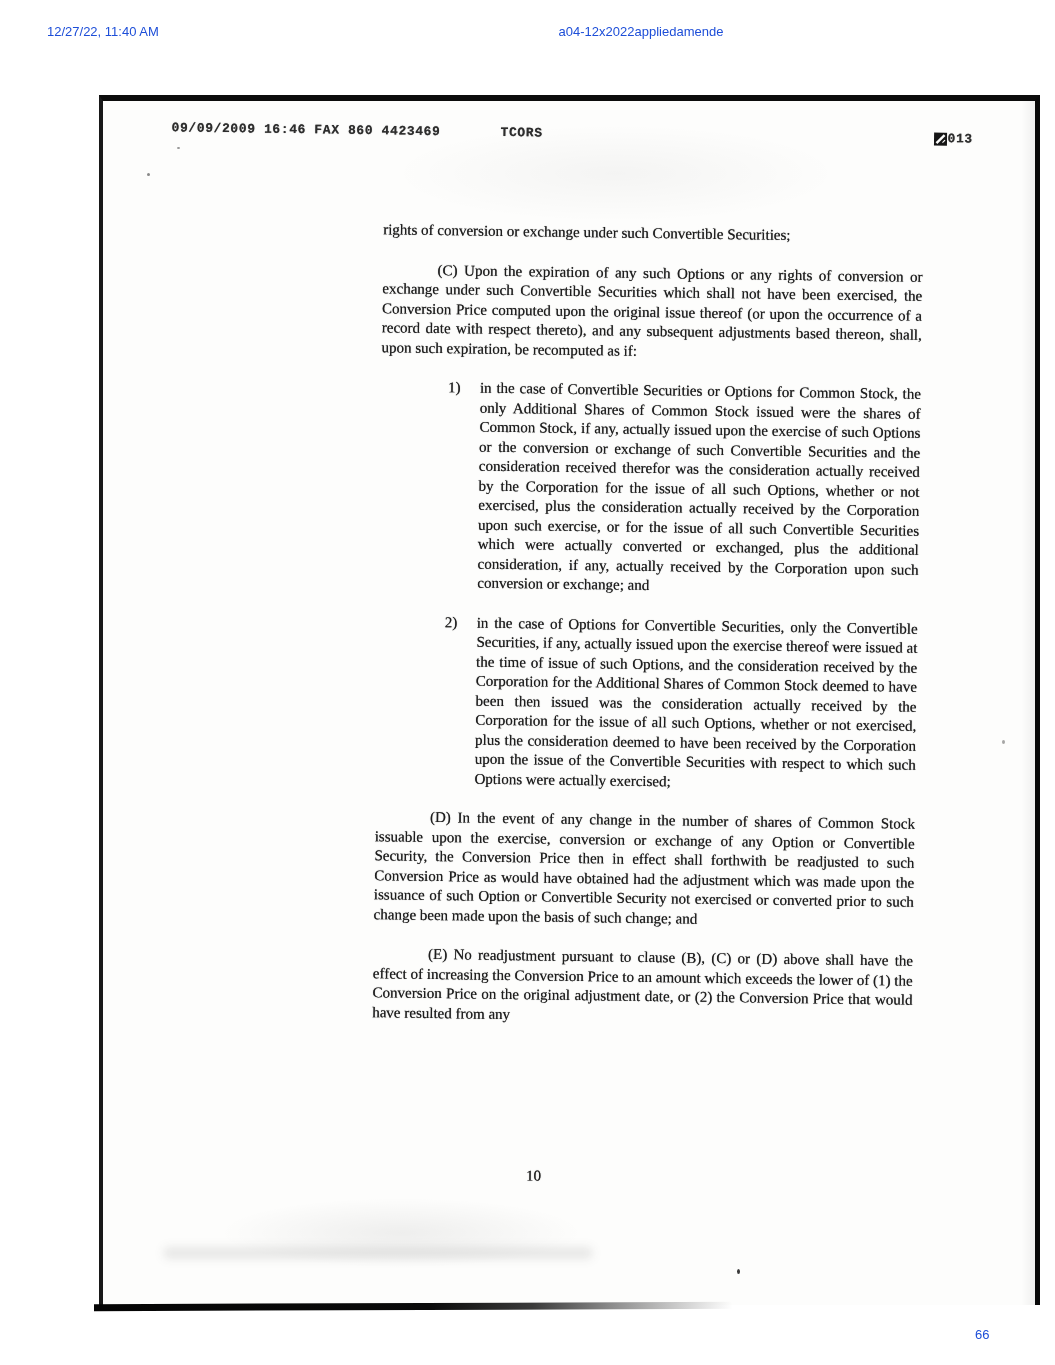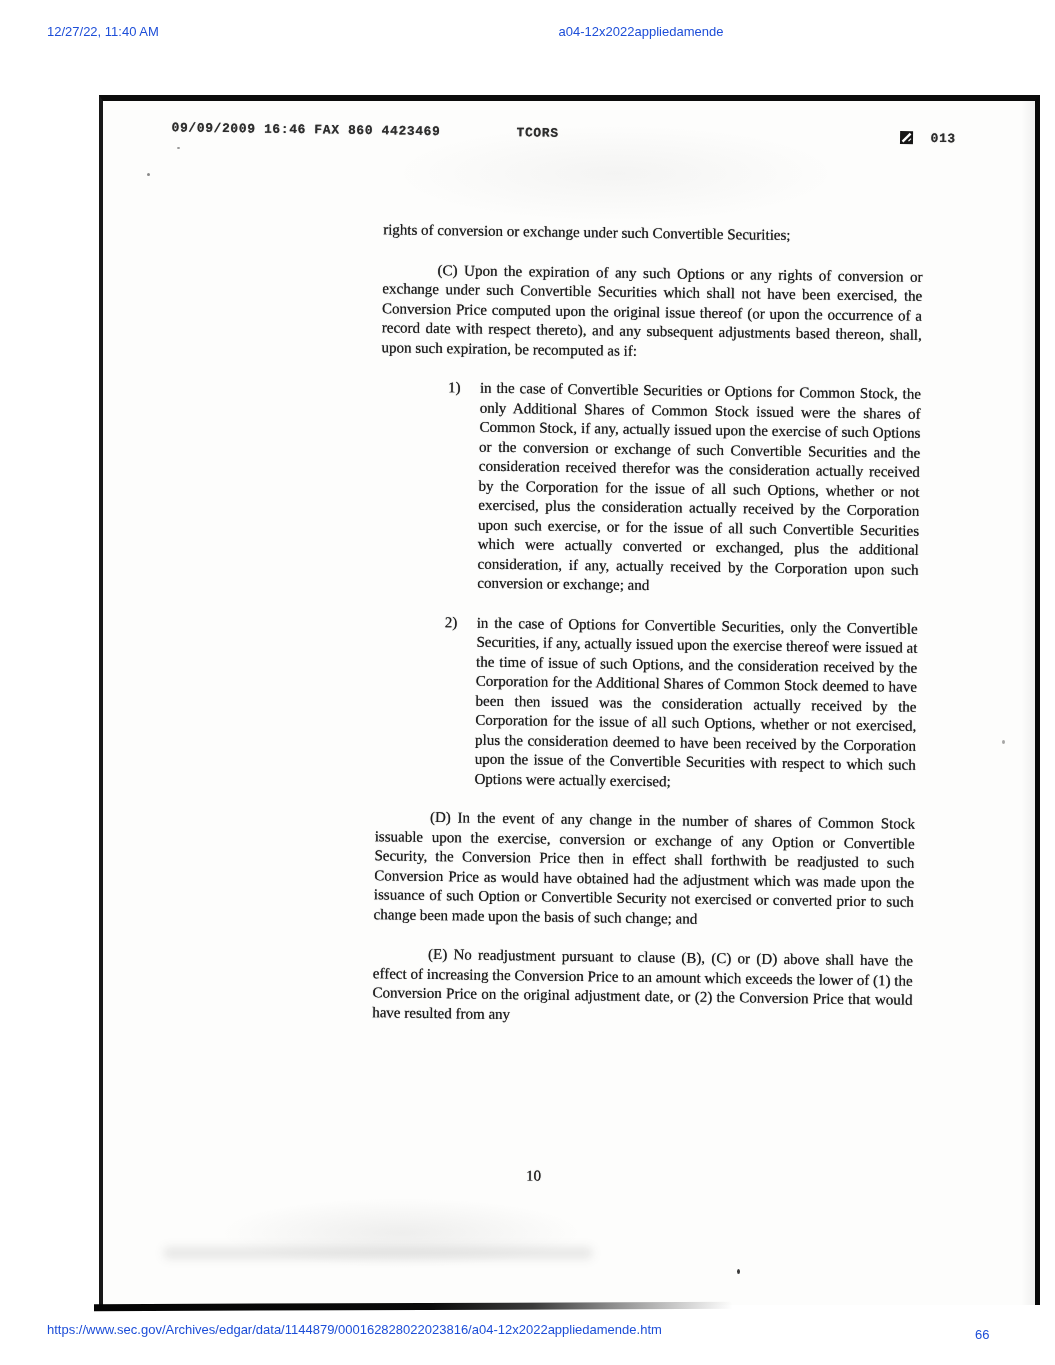--- a/index.html
+++ b/index.html
@@ -47,22 +47,22 @@
   
   .fax-line{
     position:absolute;top:21px;
     font-family:"Liberation Mono", monospace;
     font-weight:bold;font-size:13px;letter-spacing:0.6px;
     color:#2d2d2d;
     text-shadow:0 0 0.8px rgba(40,40,40,0.7);
     white-space:nowrap;
   }
   .fax-date{left:69px;}
-  .fax-sender{left:414px;text-align:right;}
-  .fax-count{left:797px;display:flex;align-items:flex-start;gap:17px;}
+  .fax-sender{left:398px;text-align:right;}
+  .fax-count{left:831px;display:flex;align-items:flex-end;gap:0;}
   .fax-count svg{display:block;}
 
   
   .doc-body{
     position:absolute;left:282px;top:118px;width:540px;
     font-family:"Liberation Serif", serif;
     font-size:15px;line-height:19.5px;
     color:#1e1e1e;
     text-align:justify;
     text-shadow:0 0 0.7px rgba(25,25,25,0.85);
@@ -132,16 +132,15 @@
     </div>
 
     <div class="smudge"></div>
     <div class="speck s1"></div>
     <div class="speck s2"></div>
     <div class="speck s3"></div>
     <div class="speck s4"></div>
     <div class="scan-bottom-bar"></div>
   </div>
 
-  <div class="print-text pf-url">https://www.sec.gov/Archives/edgar/data/1144879/000162828022023816/a04-12x2022appliedamende.htm</div>
   <div class="print-text pf-page">66</div>
 
 </div>
 
 </body></html>

